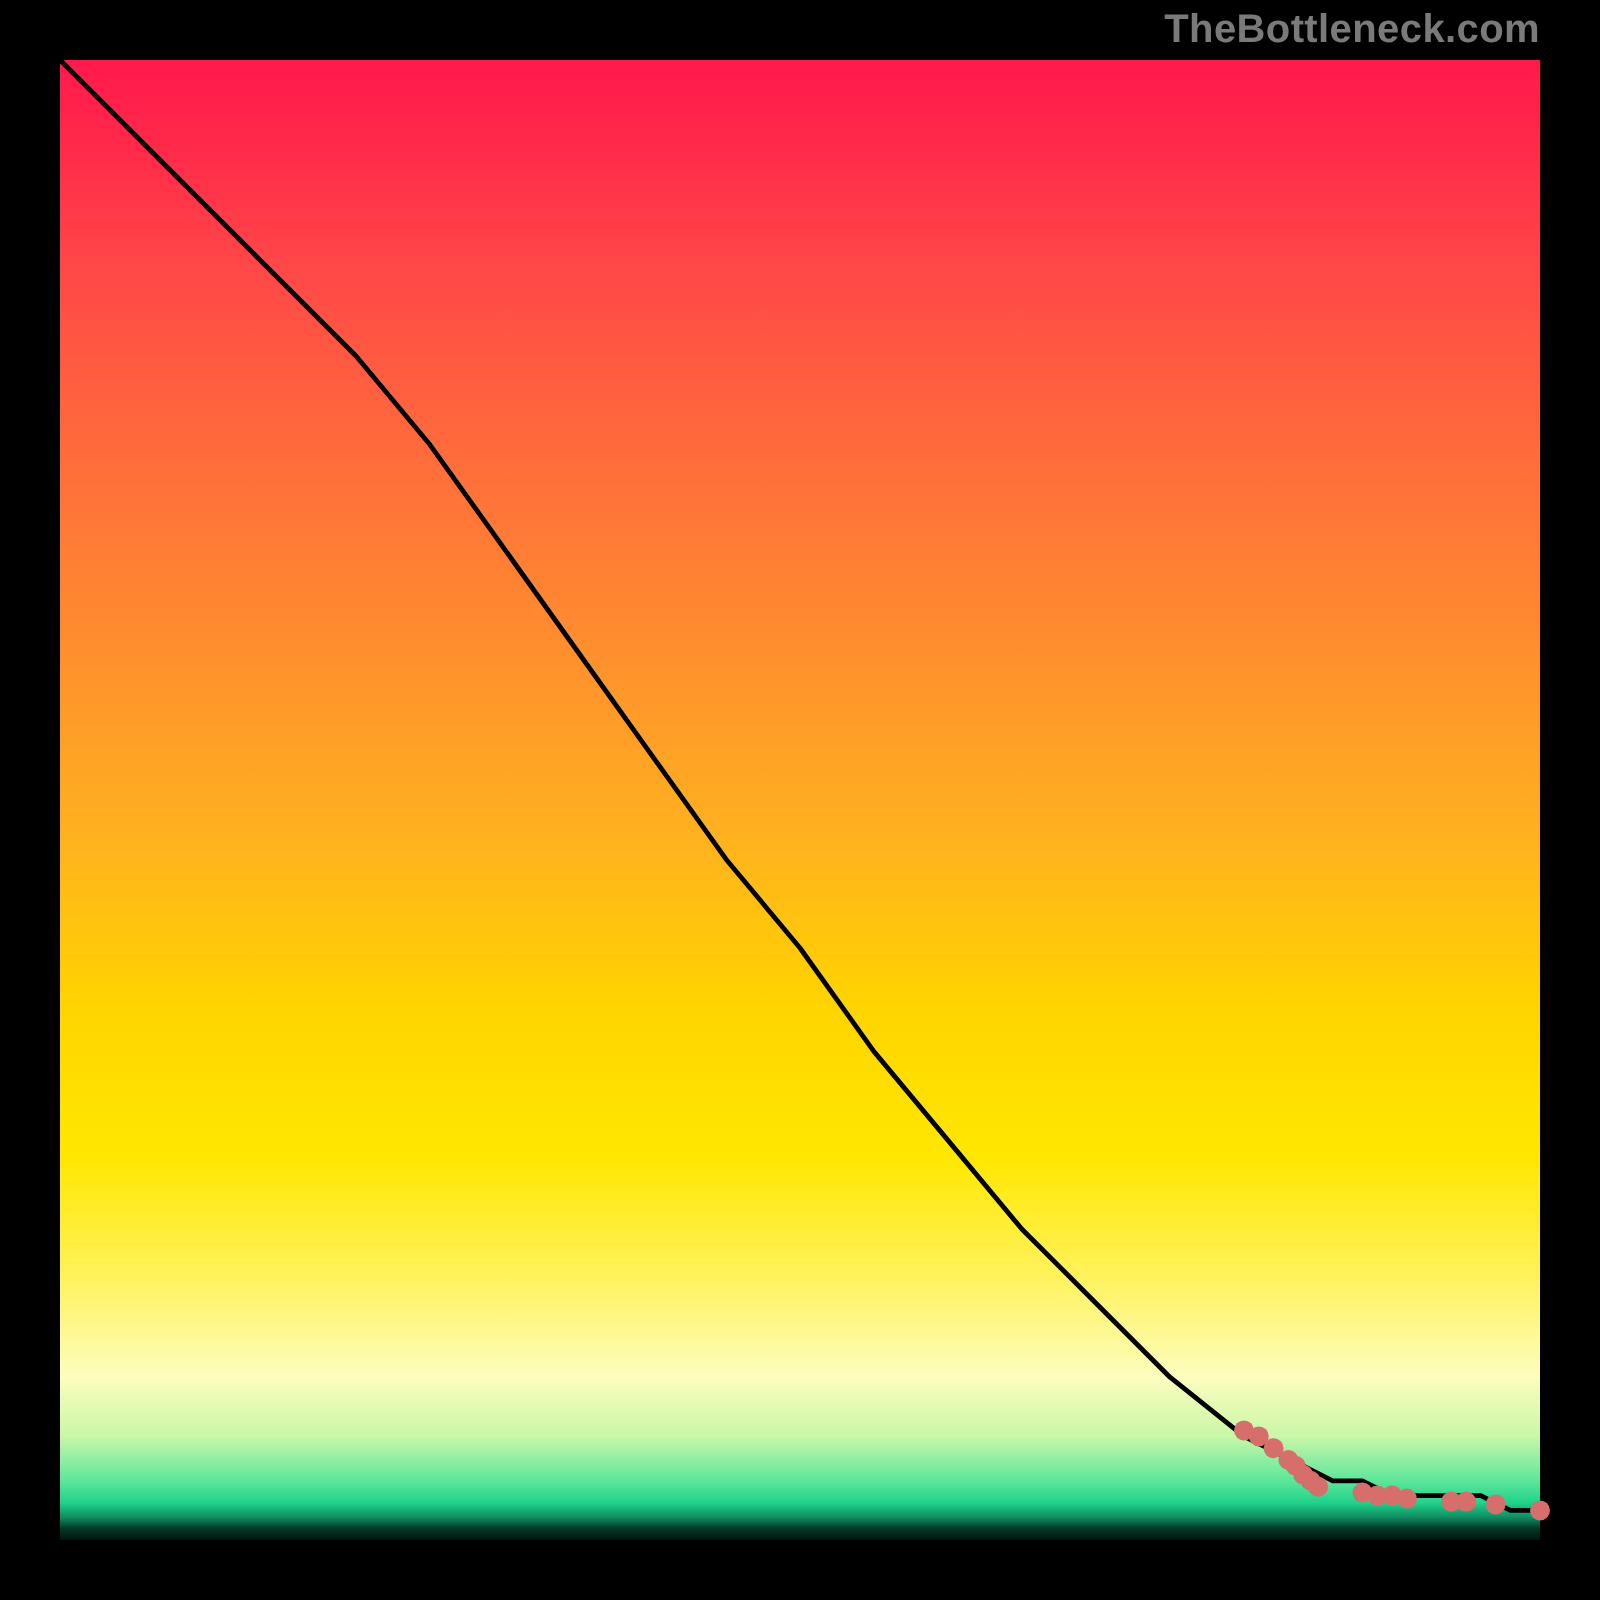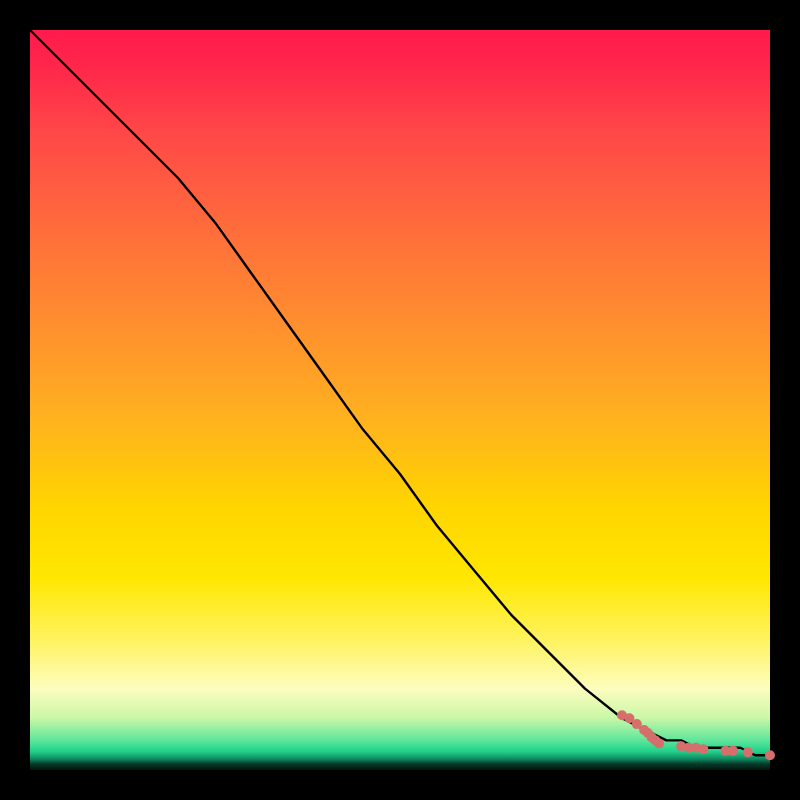--- a/index.html
+++ b/index.html
@@ -87,14 +87,15 @@
           <circle cx="666.0" cy="717.8" r="5" fill="#d66f6c"></circle>
           <circle cx="673.4" cy="719.3" r="5" fill="#d66f6c"></circle>
           <circle cx="695.6" cy="720.8" r="5" fill="#d66f6c"></circle>
           <circle cx="703.0" cy="720.8" r="5" fill="#d66f6c"></circle>
           <circle cx="717.8" cy="722.2" r="5" fill="#d66f6c"></circle>
           <circle cx="740.0" cy="725.2" r="5" fill="#d66f6c"></circle>
         </g>
     </svg>
   </div>
 
+  <div class="watermark">TheBottleneck.com</div>
 
 </div>
 
 </body></html>

